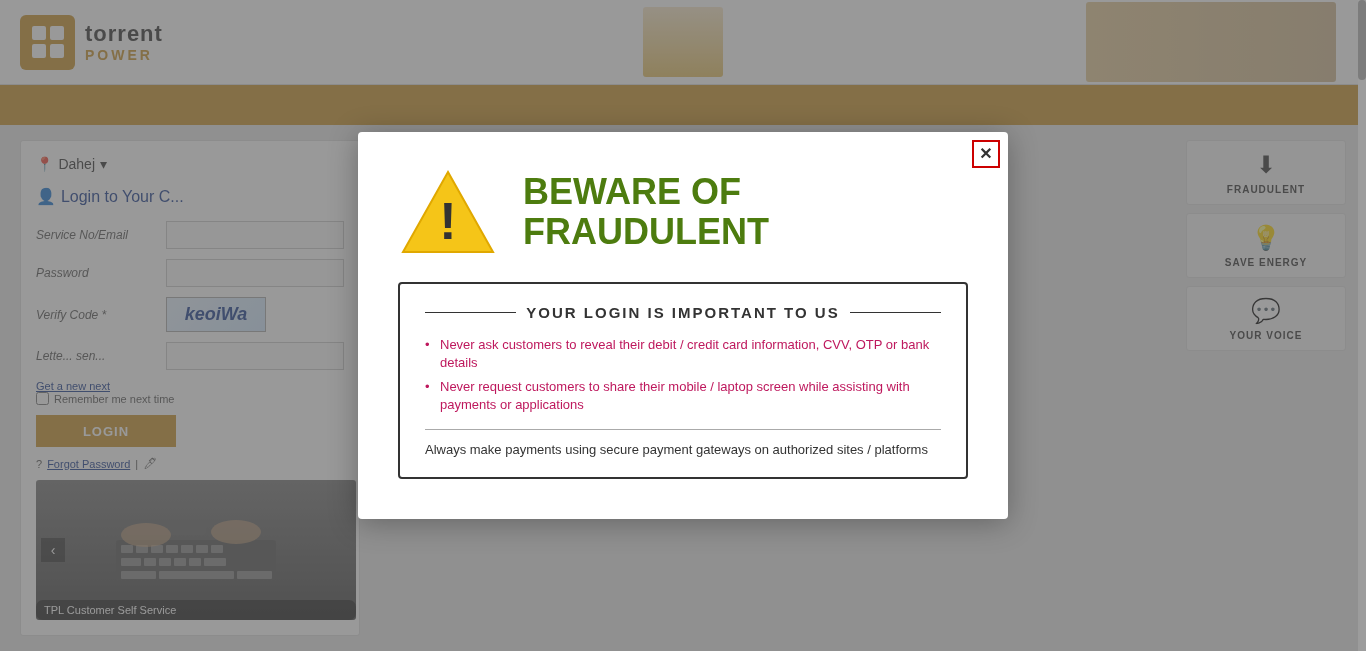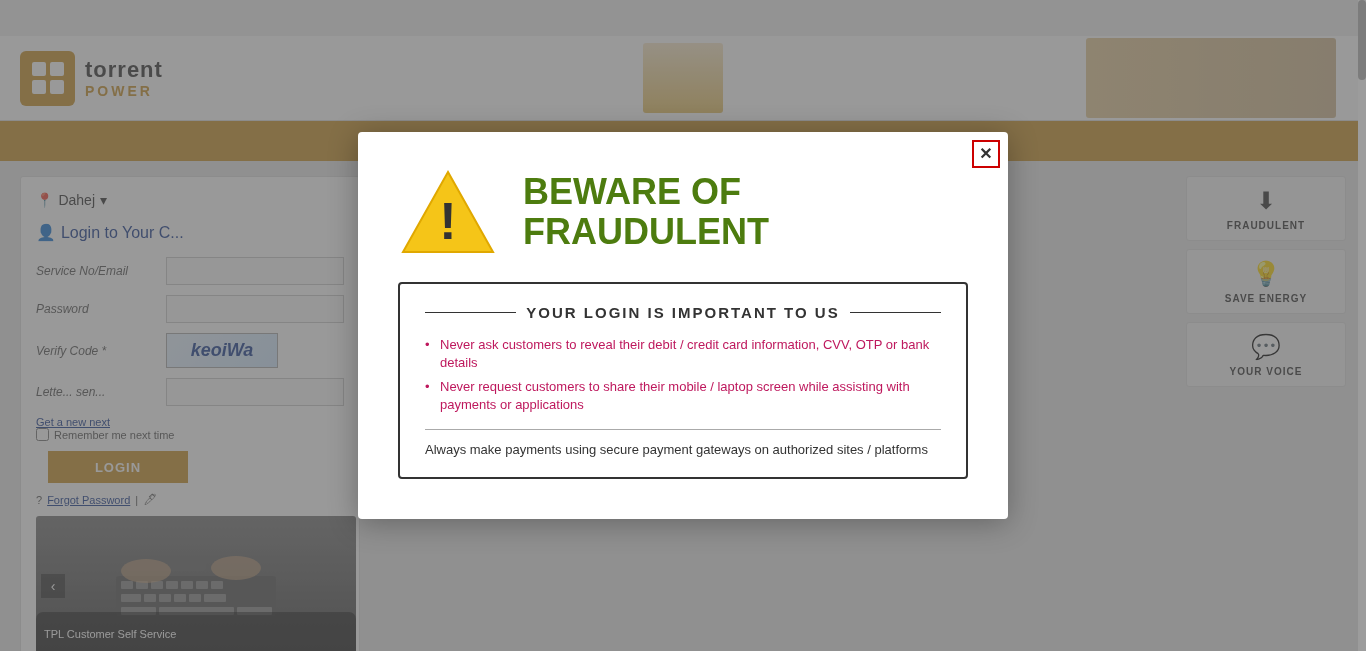--- a/index.html
+++ b/index.html
@@ -16,21 +16,20 @@
 
     
     .header {
       background: #fff;
       height: 85px;
       display: flex;
       align-items: center;
       padding: 0 20px;
       border-bottom: 1px solid #ddd;
       position: relative;
-      margin-top: 36px;
     }
 
     .logo-area {
       display: flex;
       align-items: center;
       gap: 10px;
     }
 
     .logo-icon {
       width: 55px;
@@ -160,21 +159,21 @@
     .form-input {
       flex: 1;
       height: 28px;
       border: 1px solid #ccc;
       padding: 0 8px;
       font-size: 12px;
       background: #f9f9f9;
     }
 
     .captcha-img {
-      width: 112px;
+      width: 100px;
       height: 35px;
       background: linear-gradient(135deg, #e8f4ff, #d0e8ff);
       border: 1px solid #aaa;
       display: flex;
       align-items: center;
       justify-content: center;
       font-size: 18px;
       font-weight: bold;
       color: #1a3c8f;
       font-style: italic;
@@ -199,21 +198,20 @@
     .login-btn {
       background: #c8922a;
       color: #fff;
       border: none;
       width: 140px;
       height: 32px;
       font-size: 13px;
       font-weight: bold;
       cursor: pointer;
       letter-spacing: 1px;
-      margin-left: 12px;
     }
 
     .forgot-row {
       margin-top: 10px;
       font-size: 11px;
       color: #555;
       display: flex;
       align-items: center;
       gap: 5px;
     }
@@ -235,21 +233,21 @@
     }
 
     .slider-caption {
       position: absolute;
       bottom: 0;
       left: 0;
       right: 0;
       background: rgba(0,0,0,0.5);
       color: #fff;
       font-size: 11px;
-      padding: 16px 8px;
+      padding: 4px 8px;
       border-radius: 7px;
     }
 
     .slider-prev {
       position: absolute;
       left: 5px;
       top: 50%;
       transform: translateY(-50%);
       background: rgba(0,0,0,0.4);
       color: #fff;

